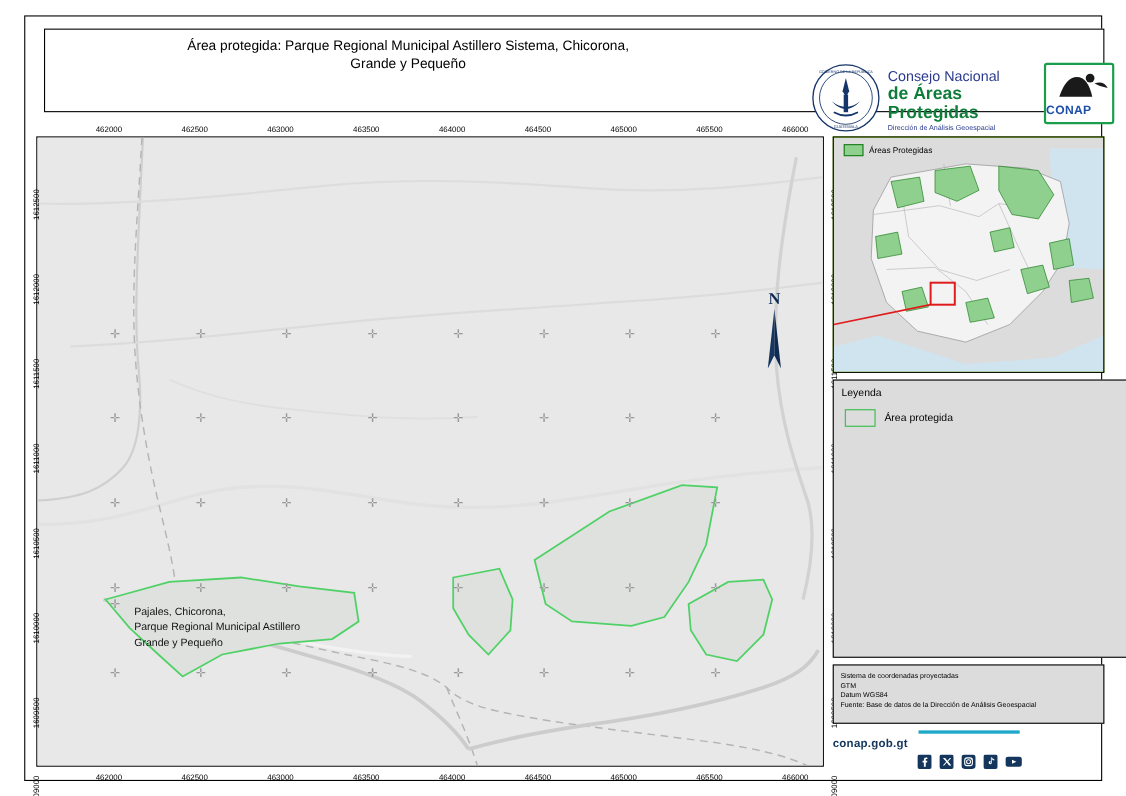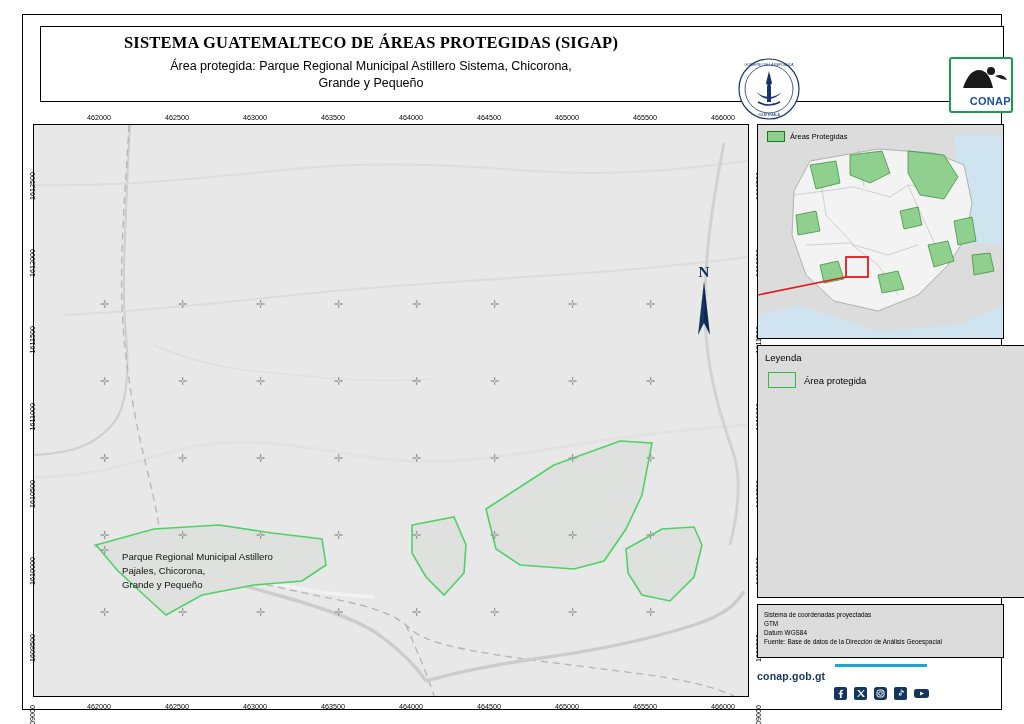--- a/index.html
+++ b/index.html
@@ -94,21 +94,21 @@
     left: 908px; top: 30px;
     width: 64px; height: 56px;
     border: 2px solid #1a9e4b;
     border-radius: 3px;
     background: #fff;
     box-sizing: border-box;
   }
   .conap-badge .word {
     position: absolute;
     left: 0; right: 0; bottom: 4px;
-    text-align: right;
+    text-align: left;
     font-size: 11px;
     font-weight: bold;
     color: #1d4ea8;
     letter-spacing: 0.3px;
   }
   .conap-badge .fig {
     position: absolute;
     left: 0; right: 0; top: 3px;
     height: 30px;
   }
@@ -276,38 +276,42 @@
 </style>
 </head>
 <body>
 
 <div id="page">
 
   <div class="frame"></div>
 
   <div class="title-box">
     <div class="title-text-wrap">
-      <div class="title-main">SISTEMA GUATEMALTECO DE ÁREAS PROTEGIDAS  (SIGAP)</div>
       <div class="title-sub">Área protegida: Parque Regional Municipal Astillero Sistema, Chicorona,</div>
       <div class="title-sub">Grande y Pequeño</div>
     </div>
 
     <div class="seal">
       <svg width="62" height="62" viewBox="0 0 62 62">
         <circle cx="31" cy="31" r="30" fill="#ffffff" stroke="#16356b" stroke-width="1.2"></circle>
         <circle cx="31" cy="31" r="24" fill="#ffffff" stroke="#16356b" stroke-width="0.8"></circle>
         <path d="M31 13 L34 25 L31 30 L28 25 Z" fill="#16356b"></path>
         <path d="M18 34 q13 10 26 0 q-13 14 -26 0 Z" fill="#16356b"></path>
         <rect x="29" y="28" width="4" height="16" fill="#16356b"></rect>
         <path d="M20 44 q11 6 22 0" stroke="#16356b" stroke-width="1.6" fill="none"></path>
         <text x="31" y="8" font-size="3.4" fill="#16356b" text-anchor="middle" font-family="Liberation Sans, sans-serif">GOBIERNO DE LA REPÚBLICA</text>
         <text x="31" y="58" font-size="3.6" fill="#16356b" text-anchor="middle" font-family="Liberation Sans, sans-serif">GUATEMALA</text>
       </svg>
     </div>
 
+    <div class="conap-text">
+      <div class="conap-l1">Consejo Nacional</div>
+      <div class="conap-l2">de Áreas Protegidas</div>
+      <div class="conap-l3">Dirección de Análisis Geoespacial</div>
+    </div>
 
     <div class="conap-badge">
       <div class="fig">
         <svg width="64" height="30" viewBox="0 0 64 30">
           <rect x="6" y="2" width="52" height="26" fill="#ffffff"></rect>
           <path d="M12 26 q6 -18 16 -18 q10 0 14 18 Z" fill="#1a1a1a"></path>
           <circle cx="40" cy="9" r="4" fill="#1a1a1a"></circle>
           <path d="M44 14 q8 -3 12 4 q-7 -1 -12 -4 Z" fill="#1a1a1a"></path>
         </svg>
       </div>
@@ -388,22 +392,22 @@
         <span class="tick-cross" style="left:456px; top:482px;">✛</span>
         <span class="tick-cross" style="left:534px; top:482px;">✛</span>
         <span class="tick-cross" style="left:612px; top:482px;">✛</span>
 
         <span class="tick-cross" style="left:66px;  top:420px;">✛</span>
         <span class="tick-cross" style="left:144px; top:420px;"></span>
       </div>
 
       
       <div class="map-label">
+        <div>Pajales, Chicorona,</div>
         <div>Parque Regional Municipal Astillero</div>
-        <div>Pajales, Chicorona,</div>
         <div>Grande y Pequeño</div>
       </div>
 
       
       <div class="north">
         <div class="n-letter">N</div>
         <svg width="36" height="62" viewBox="0 0 36 62">
           <polygon points="18,2 24,56 18,44" fill="#0d2b52"></polygon>
           <polygon points="18,2 12,56 18,44" fill="#16365f"></polygon>
         </svg>

